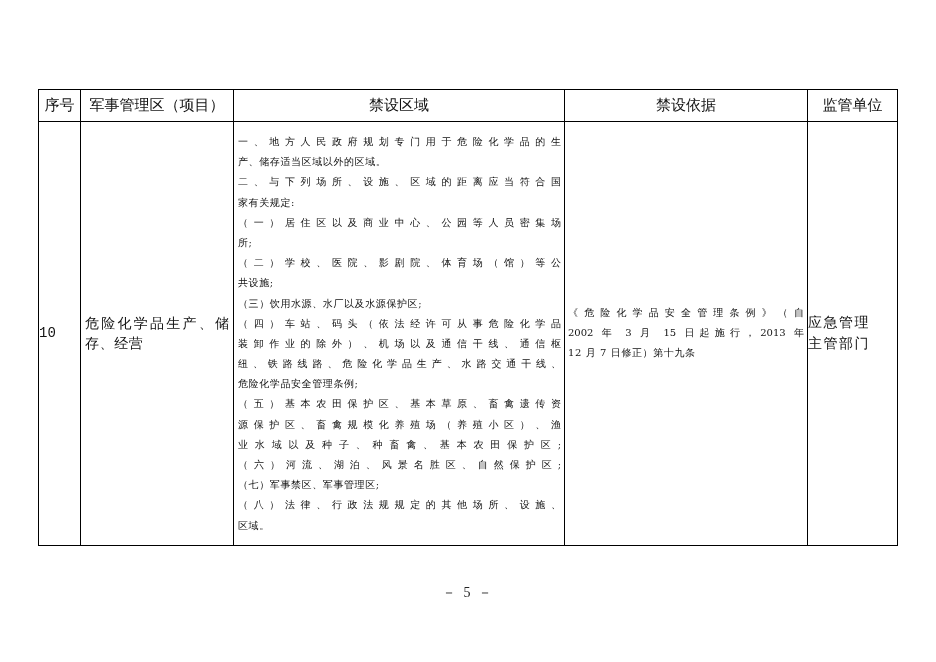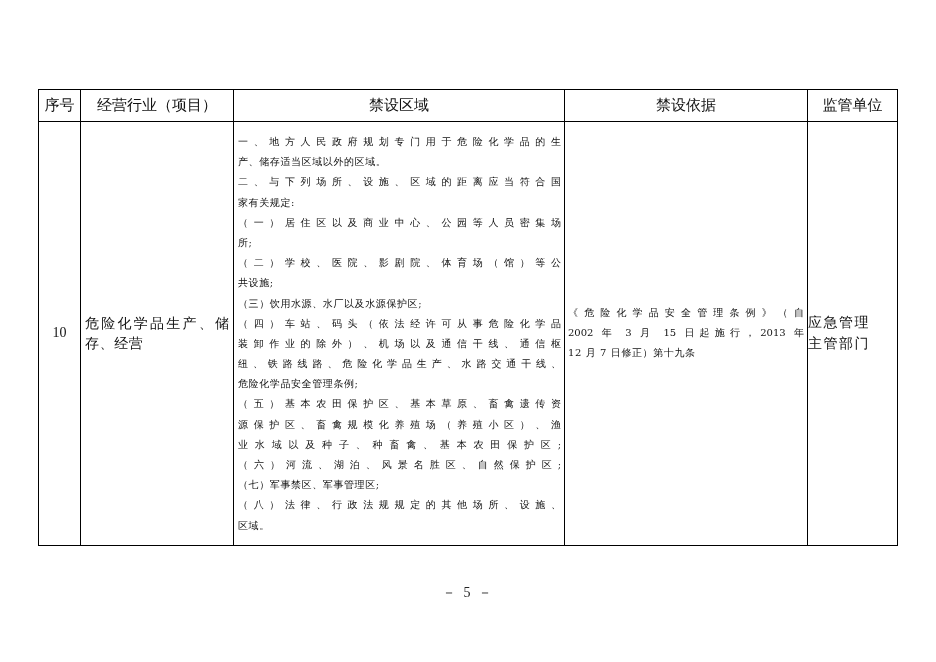--- a/index.html
+++ b/index.html
@@ -38,22 +38,21 @@
   table.reg-table th {
     height: 31px;
     font-family: "DejaVu Sans", "Liberation Sans", sans-serif;
     font-weight: normal;
     font-size: 15px;
     color: #111111;
     text-align: center;
     white-space: nowrap;
   }
   .cell-num {
-    text-align: center;
-    font-family: Liberation Serif, serif;
+    font-family: Liberation Mono, monospace;
     font-size: 14px;
   }
   .cell-industry {
     padding: 0 4px 0 4px !important;
     font-size: 14px;
   }
   .cell-area {
     padding: 10px 3px 9px 4px !important;
     font-size: 10px;
     vertical-align: top !important;
@@ -105,21 +104,21 @@
     <colgroup>
       <col style="width:42px">
       <col style="width:153px">
       <col style="width:331px">
       <col style="width:243px">
       <col style="width:90px">
     </colgroup>
     <thead>
       <tr>
         <th>序号</th>
-        <th>经营行业（项目）</th>
+        <th>军事管理区（项目）</th>
         <th>禁设区域</th>
         <th>禁设依据</th>
         <th>监管单位</th>
       </tr>
     </thead>
     <tbody>
       <tr>
         <td class="cell-num">10</td>
 
         <td class="cell-industry">

